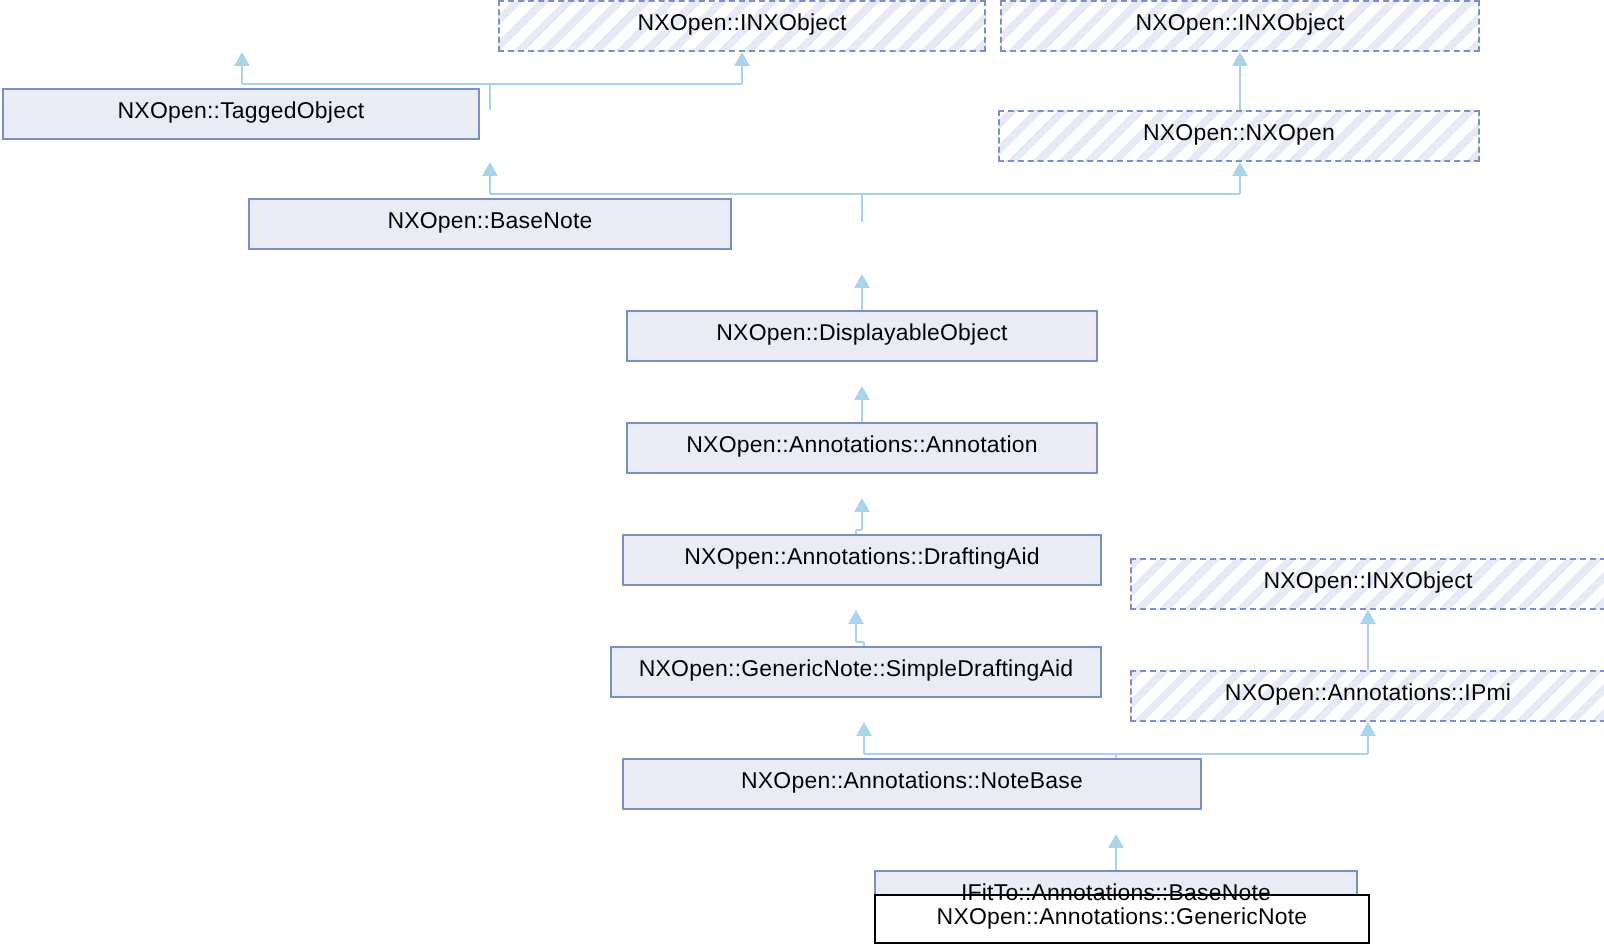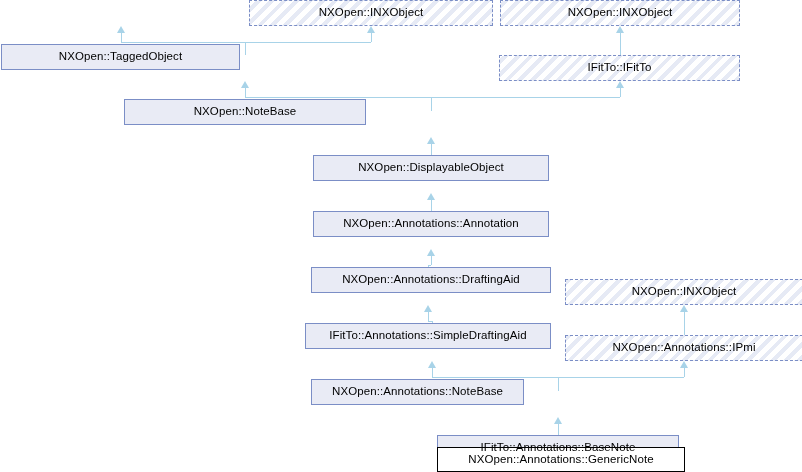--- a/index.html
+++ b/index.html
@@ -114,41 +114,41 @@
       <div class="node cls" style="left: 1px; top: 0px; width: 239px; height: 26px;">
         <span class="label">NXOpen::TaggedObject</span>
       </div>
       <div class="node iface" style="left: 249px; top: 0px; width: 244px; height: 26px;">
         <span class="label">NXOpen::INXObject</span>
       </div>
       <div class="node iface" style="left: 500px; top: 0px; width: 240px; height: 26px;">
         <span class="label">NXOpen::INXObject</span>
       </div>
       <div class="node cls" style="left: 124px; top: 55px; width: 242px; height: 26px;">
-        <span class="label">NXOpen::NoteBase</span>
+        <span class="label">NXOpen::BaseNote</span>
       </div>
       <div class="node iface" style="left: 499px; top: 55px; width: 241px; height: 26px;">
-        <span class="label">IFitTo::IFitTo</span>
+        <span class="label">NXOpen::NXOpen</span>
       </div>
       <div class="node cls" style="left: 313px; top: 111px; width: 236px; height: 26px;">
         <span class="label">NXOpen::DisplayableObject</span>
       </div>
       <div class="node cls" style="left: 313px; top: 167px; width: 236px; height: 26px;">
         <span class="label">NXOpen::Annotations::Annotation</span>
       </div>
       <div class="node cls" style="left: 311px; top: 223px; width: 240px; height: 26px;">
         <span class="label">NXOpen::Annotations::DraftingAid</span>
       </div>
       <div class="node cls" style="left: 305px; top: 279px; width: 246px; height: 26px;">
-        <span class="label">IFitTo::Annotations::SimpleDraftingAid</span>
+        <span class="label">NXOpen::GenericNote::SimpleDraftingAid</span>
       </div>
       <div class="node iface" style="left: 565px; top: 279px; width: 238px; height: 26px;">
         <span class="label">NXOpen::INXObject</span>
       </div>
-      <div class="node cls" style="left: 311px; top: 335px; width: 213px; height: 26px;">
+      <div class="node cls" style="left: 311px; top: 335px; width: 290px; height: 26px;">
         <span class="label">NXOpen::Annotations::NoteBase</span>
       </div>
       <div class="node iface" style="left: 565px; top: 335px; width: 238px; height: 26px;">
         <span class="label">NXOpen::Annotations::IPmi</span>
       </div>
       <div class="node cls" style="left: 437px; top: 391px; width: 242px; height: 26px;">
         <span class="label">IFitTo::Annotations::BaseNote</span>
       </div>
       <div class="node focus" style="left: 437px; top: 447px; width: 248px; height: 25px;">
         <span class="label">NXOpen::Annotations::GenericNote</span>

